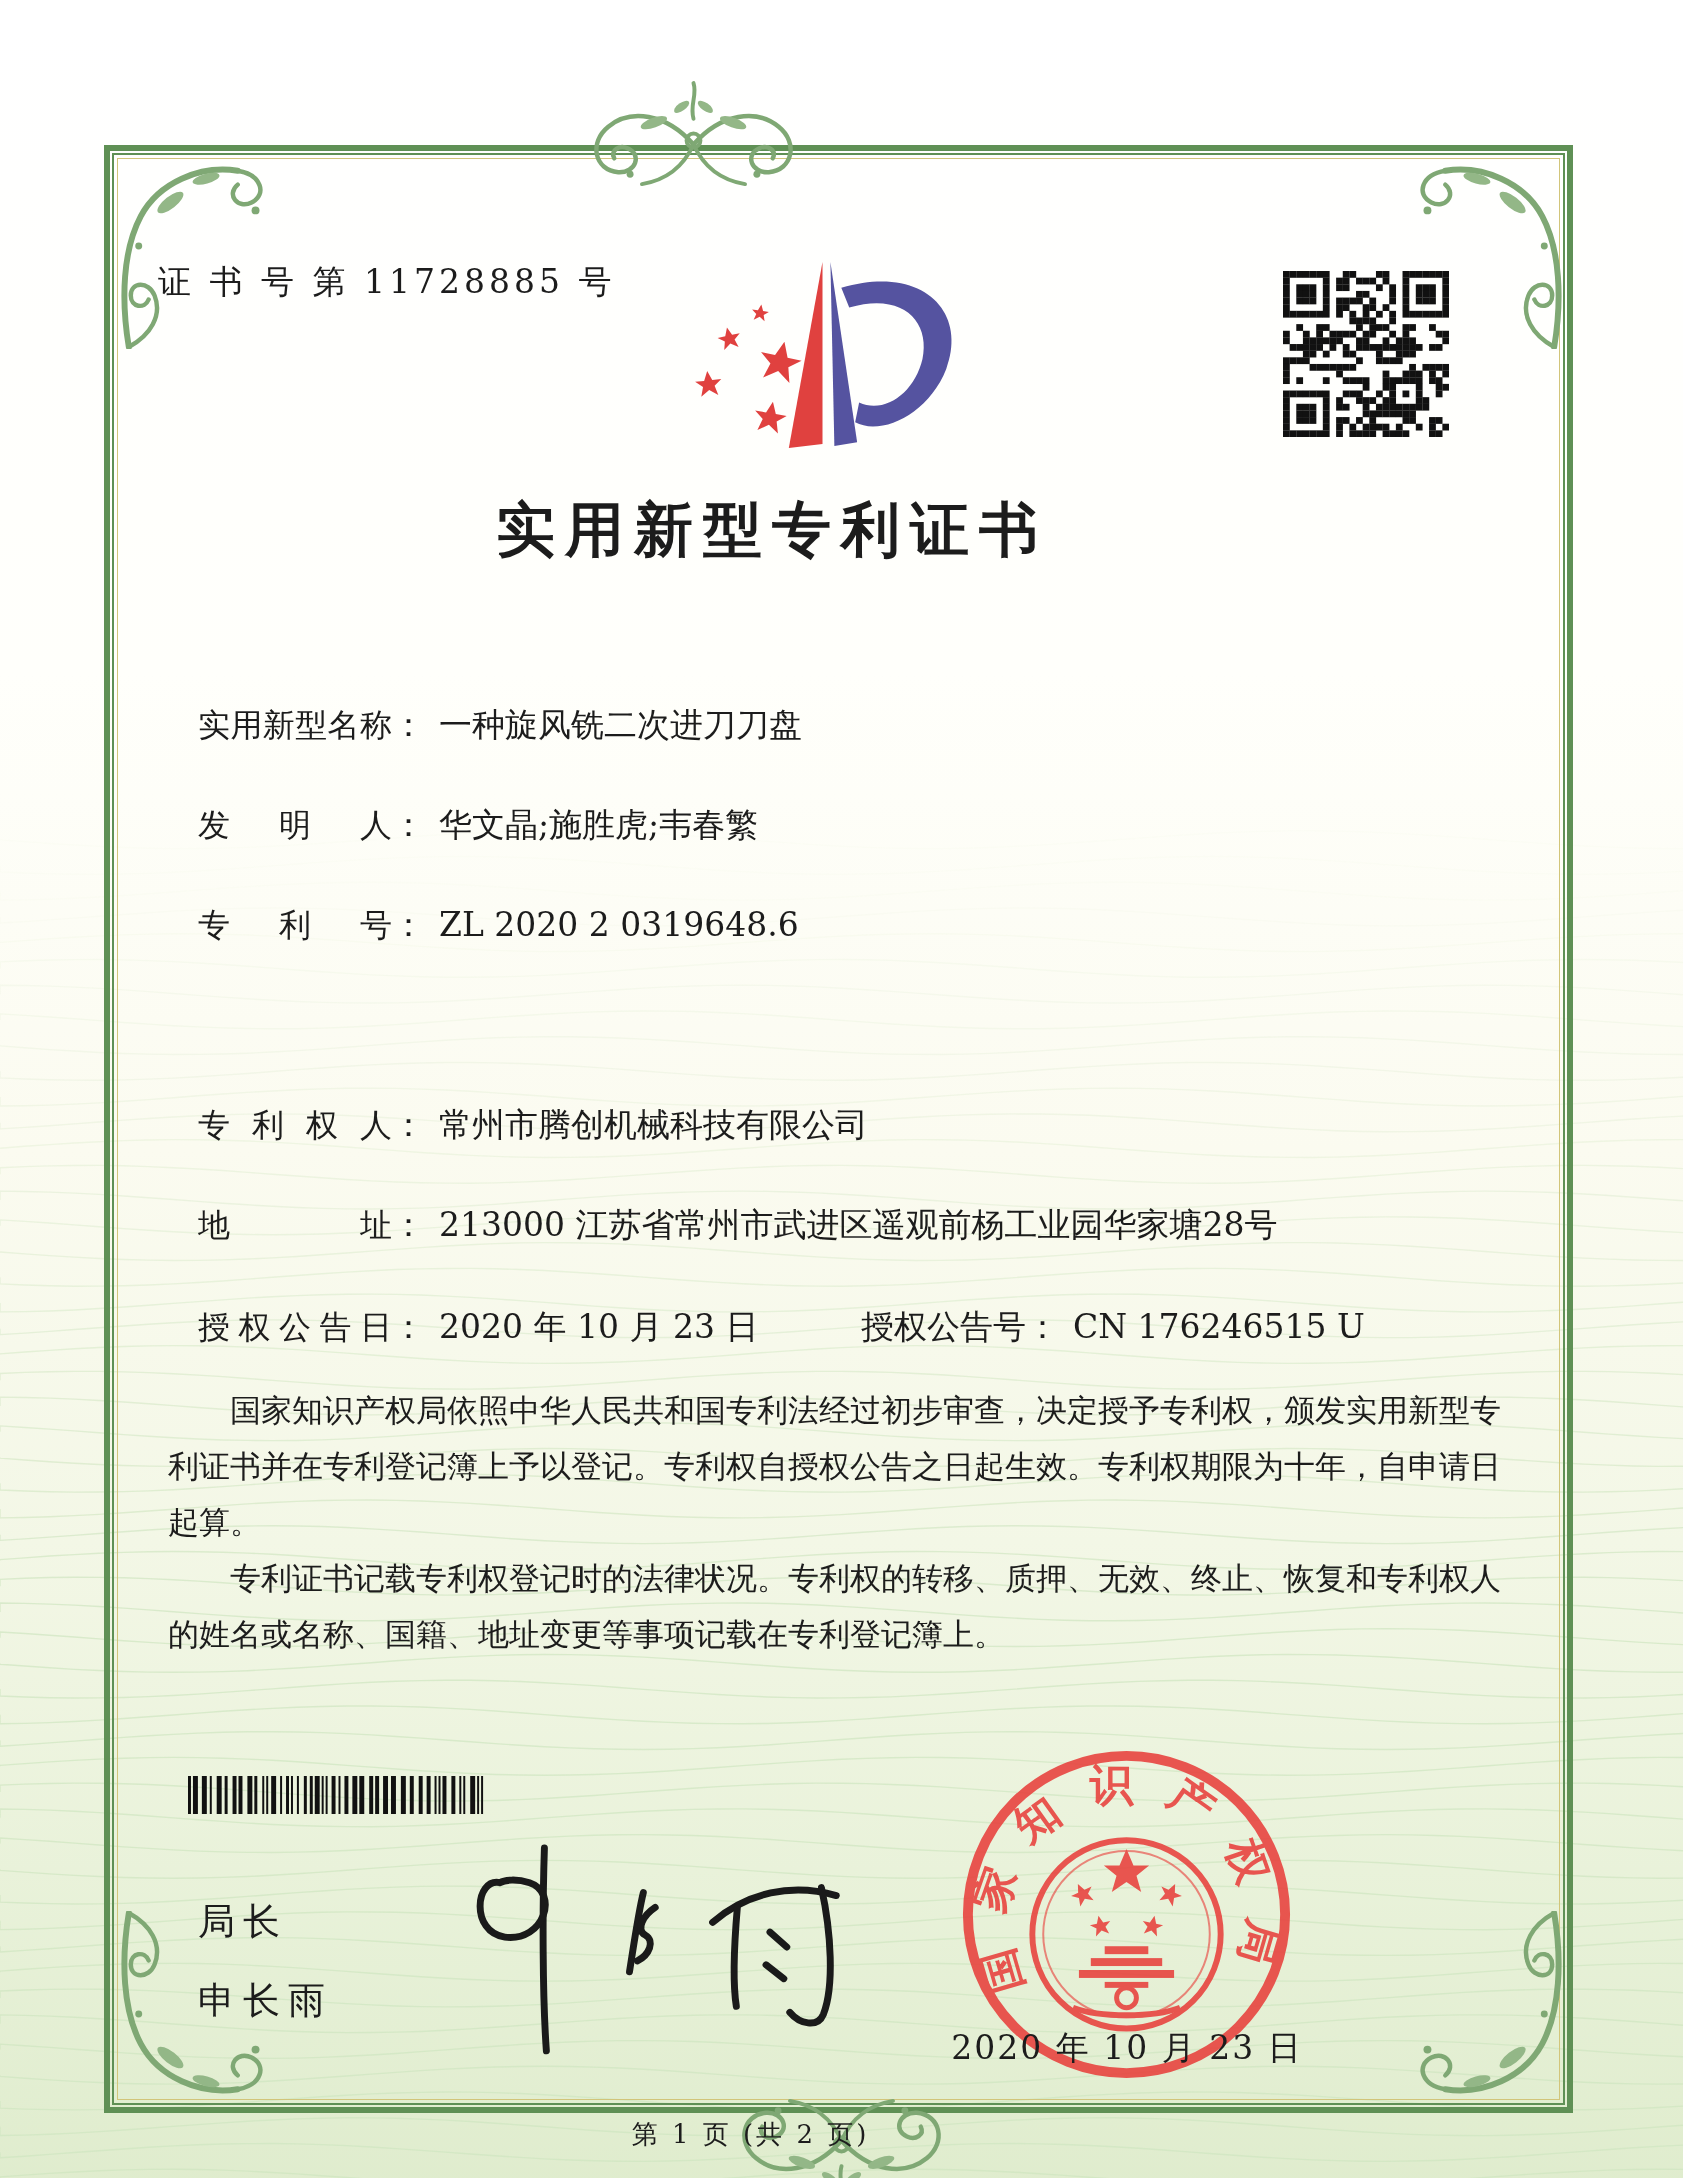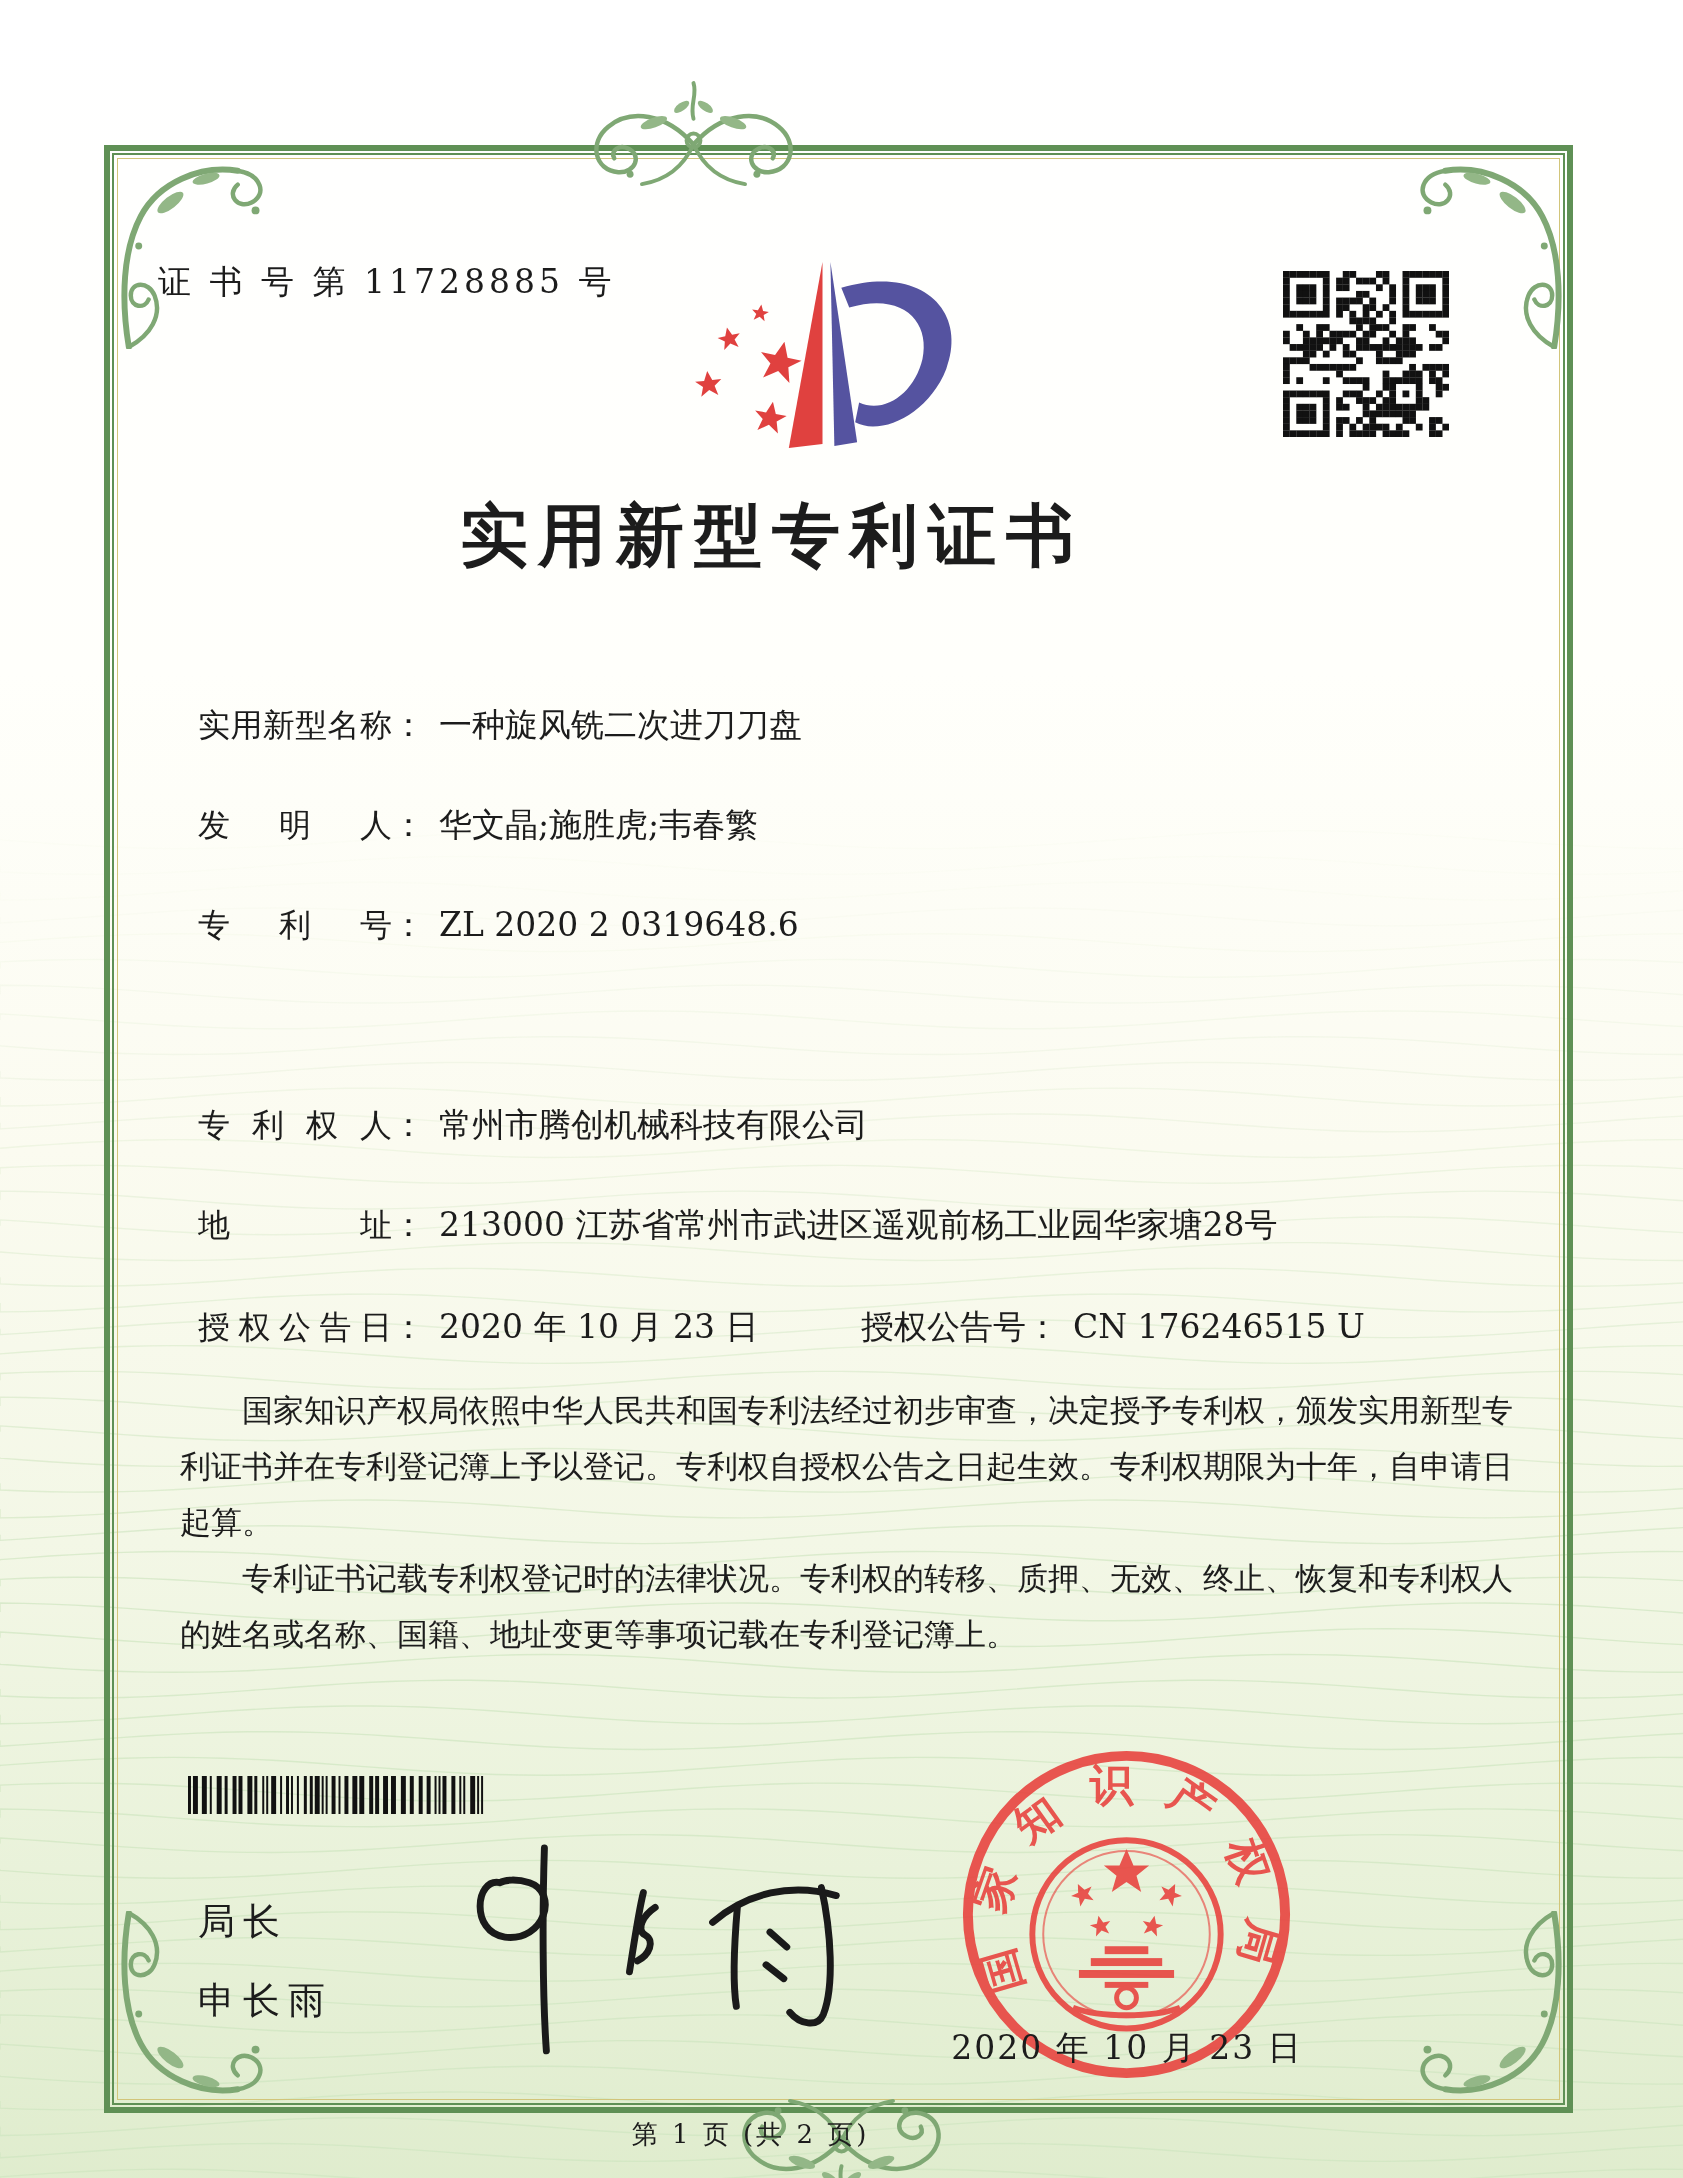--- a/index.html
+++ b/index.html
@@ -19,26 +19,26 @@
     border:6px solid var(--green);z-index:1;}
   .frame-mid{position:absolute;inset:2px;border:2px solid var(--green);}
   .frame-inner{position:absolute;inset:3px;border:1px solid #d2c57a;}
   .orn{position:absolute;z-index:1;}
 
   
   .cert-no{position:absolute;left:158px;top:242px;font-size:33px;letter-spacing:4px;z-index:2;}
   .logo{position:absolute;left:673px;top:234px;width:297px;height:210px;z-index:2;}
   .qr{position:absolute;left:1283px;top:253px;width:166px;height:166px;z-index:2;}
   .title{position:absolute;left:178px;top:473px;width:1188px;text-align:center;
-    font-size:68px;font-weight:700;letter-spacing:10px;z-index:2;}
+    font-size:59px;font-weight:700;letter-spacing:10px;z-index:2;}
   .field-row{position:absolute;left:198px;font-size:33px;z-index:2;white-space:nowrap;}
   .flabel{display:inline-block;width:194px;font-size:32px;text-align:justify;text-align-last:justify;vertical-align:baseline;}
   .fvalue{margin-left:14px;}
   .grant-no-group{position:absolute;left:663px;top:0;}
-  .paras{position:absolute;left:180px;top:1364px;width:1333px;font-size:31px;
+  .paras{position:absolute;left:168px;top:1364px;width:1333px;font-size:31px;
     line-height:56px;text-align:justify;z-index:2;}
   .paras p{text-indent:2em;}
   .barcode{position:absolute;left:188px;top:1758px;width:303px;height:38px;z-index:2;}
   .signer-title{position:absolute;left:198px;top:1879px;font-size:37px;letter-spacing:8px;z-index:2;}
   .signer-name{position:absolute;left:198px;top:1958px;font-size:37px;letter-spacing:8px;z-index:2;}
   .signature{position:absolute;left:396px;top:1820px;width:465px;height:218px;z-index:2;}
   .seal{position:absolute;left:956px;top:1726px;width:341px;height:341px;z-index:3;}
   .seal-date{position:absolute;left:941px;top:2008px;width:372px;text-align:center;
     font-size:33px;letter-spacing:2px;z-index:4;}
   .footer{position:absolute;left:0;top:2099px;width:1501px;text-align:center;font-size:26px;

